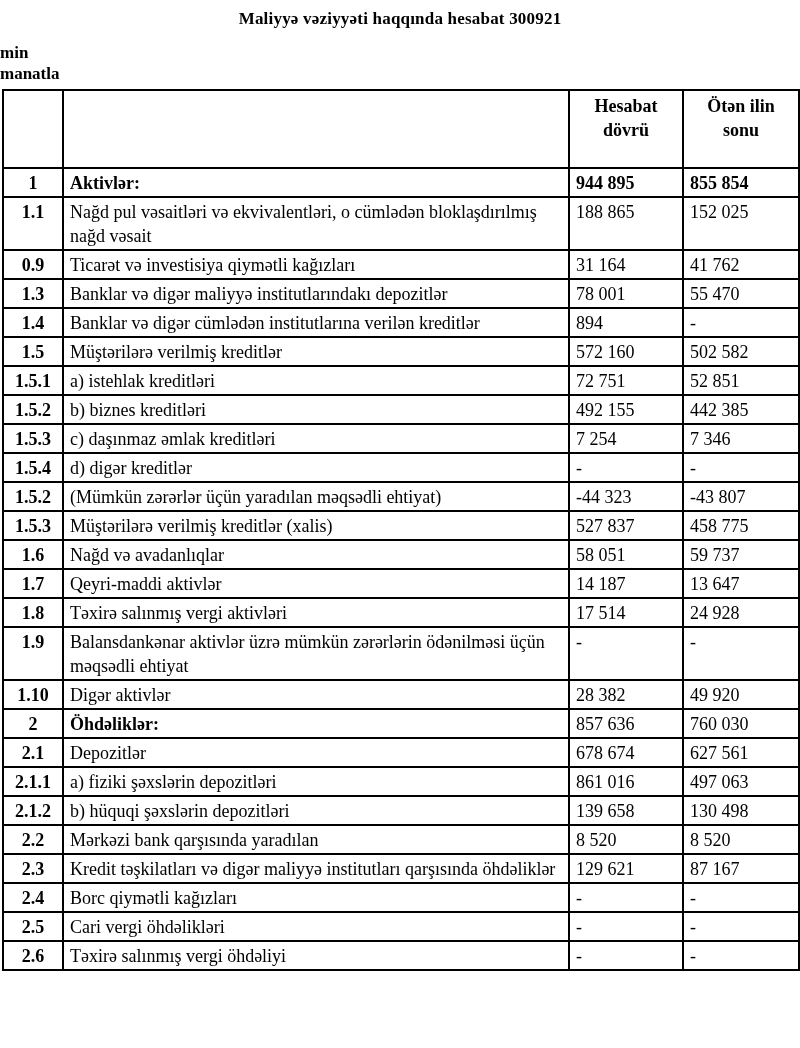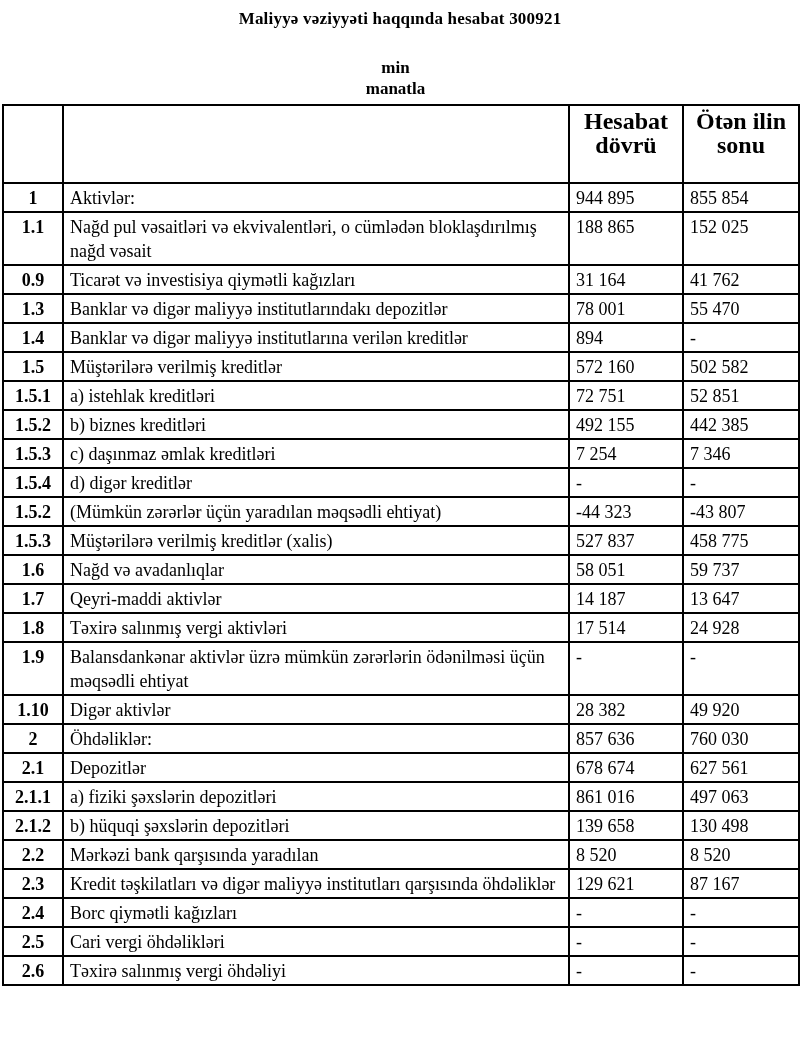--- a/index.html
+++ b/index.html
@@ -19,63 +19,63 @@
     box-sizing: border-box;
   }
   .title {
     text-align: center;
     font-weight: bold;
     font-size: 17px;
     padding-top: 9px;
     letter-spacing: 0.2px;
   }
   .unit-note {
-    text-align: center;
+    text-align: left;
     font-weight: bold;
     font-size: 17px;
     line-height: 21px;
     padding-right: 9px;
-    margin-top: 28px;
+    margin-top: 13px;
   }
   table.fin {
     border-collapse: collapse;
     table-layout: fixed;
     width: 796px;
     margin-left: 2px;
     margin-top: 5px;
   }
   table.fin th,
   table.fin td {
     border: 2px solid #000000;
     vertical-align: top;
     box-sizing: border-box;
     overflow: hidden;
   }
   table.fin th {
     font-weight: bold;
-    font-size: 24px;
+    font-size: 18px;
     line-height: 24px;
     text-align: center;
     padding: 3px 4px 0 4px;
     height: 78px;
   }
   table.fin td {
     font-size: 18px;
     line-height: 24px;
     padding: 2px 6px 1px 6px;
   }
   td.num {
     text-align: center;
     font-weight: bold;
     padding-left: 2px;
     padding-right: 2px;
   }
   td.desc { padding-left: 8px; }
   td.val  { padding-left: 9px; border-radius: 11px; }
-  .bold { font-weight: normal; margin-left: 15px; }
+  .bold { font-weight: bold; margin-left: 15px; }
   .col-num  { width: 60px; }
   .col-desc { width: 506px; }
   .col-cur  { width: 114px; }
   .col-prev { width: 116px; }
 </style>
 </head>
 <body>
 
 <div class="page">
 
@@ -121,21 +121,21 @@
           <td class="val">41 762</td>
         </tr>
         <tr>
           <td class="num">1.3</td>
           <td class="desc">Banklar və digər maliyyə institutlarındakı depozitlər</td>
           <td class="val">78 001</td>
           <td class="val">55 470</td>
         </tr>
         <tr>
           <td class="num">1.4</td>
-          <td class="desc">Banklar və digər maliyyə institutlarına verilən kreditlər</td>
+          <td class="desc">Banklar və digər cümlədən institutlarına verilən kreditlər</td>
           <td class="val">894</td>
           <td class="val">-</td>
         </tr>
         <tr>
           <td class="num">1.5</td>
           <td class="desc">Müştərilərə verilmiş kreditlər</td>
           <td class="val">572 160</td>
           <td class="val">502 582</td>
         </tr>
         <tr>

